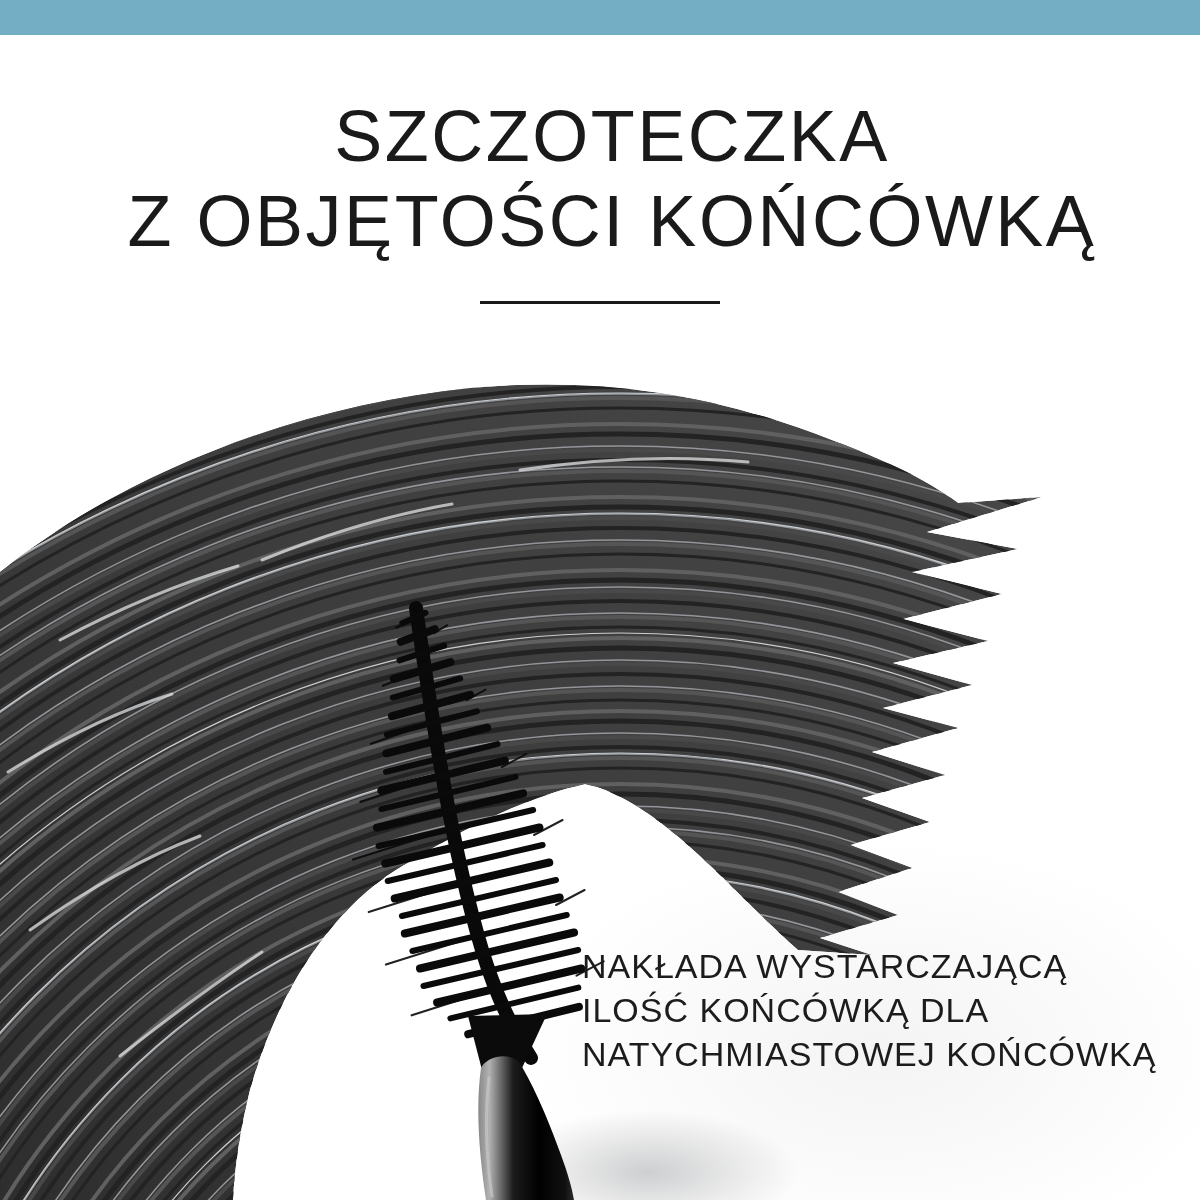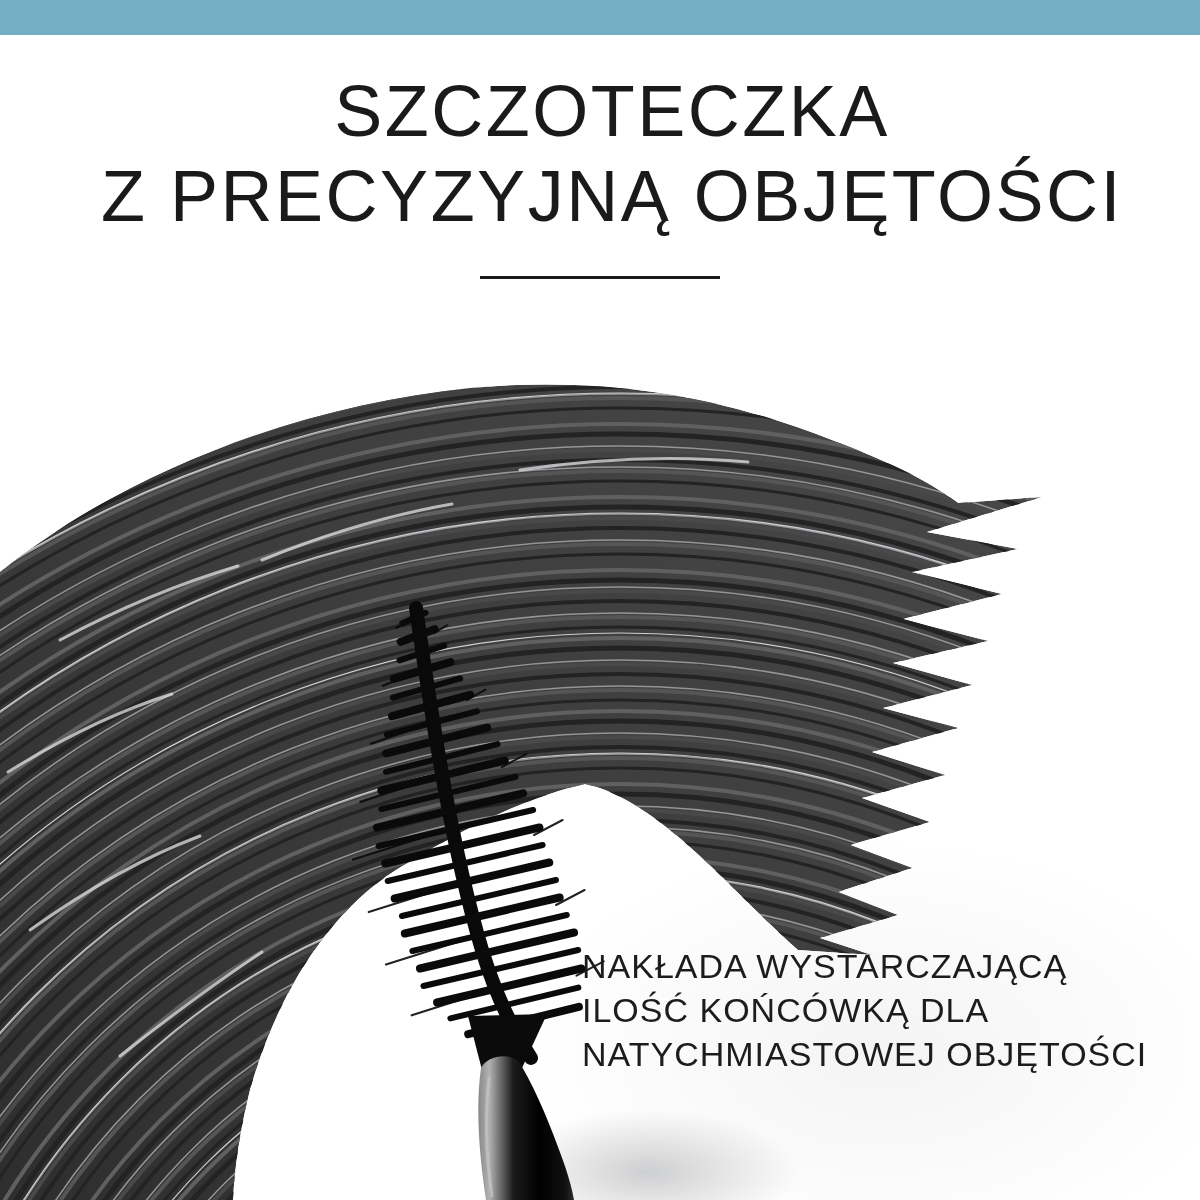--- a/index.html
+++ b/index.html
@@ -1,39 +1,39 @@
 <!DOCTYPE html>
 <html><head>
 <meta charset="utf-8">
 <style>
   html,body{margin:0;padding:0;background:#fff;}
   .canvas{
     position:relative;width:1200px;height:1200px;background:#ffffff;
     overflow:hidden;font-family:"Liberation Sans", sans-serif;
   }
   .accent-bar{width:100%;height:35px;background:#74AEC4;}
-  .headline{margin:34px 0 0 0;text-align:center;font-weight:400;
+  .headline{margin:59px 0 0 0;text-align:center;font-weight:400;
     font-size:72px;line-height:85px;letter-spacing:2.5px;color:#1a1a1a;padding-left:24px;}
   .headline span{display:block;}
   .divider{width:240px;height:3px;background:#1a1a1a;margin:37px auto 0 auto;}
   .photo-svg{position:absolute;left:0;top:0;width:1200px;height:1200px;pointer-events:none;}
   .caption{position:absolute;left:582px;top:944px;width:540px;
     font-size:34px;line-height:44px;letter-spacing:1px;color:#1c1c1c;}
   .caption span{display:block;white-space:nowrap;}
 </style>
 </head>
 <body>
 
 <div class="canvas">
 
   <div class="accent-bar" style="background-color: rgb(116, 174, 196);"></div>
 
   <h1 class="headline" style="color: rgb(26, 26, 26);">
     <span>SZCZOTECZKA</span>
-    <span>Z PRECYZYJNĄ OBJĘTOŚCI</span>
+    <span>Z OBJĘTOŚCI KOŃCÓWKĄ</span>
   </h1>
 
   <div class="divider" style="background-color: rgb(26, 26, 26);"></div>
 
   <svg class="photo-svg" viewBox="0 0 1200 1200" xmlns="http://www.w3.org/2000/svg" aria-hidden="true">
     <defs>
       <clipPath id="smearClip">
         <path d="M 0 1200 L 0 572
                  C 130 468 305 405 470 388
                  C 600 376 715 394 832 440
@@ -233,16 +233,16 @@
                C 568 1174 572 1188 574 1200
                L 486 1200
                C 480 1160 475 1110 481 1068 Z" fill="url(#wandGrad)"></path>
       <path d="M 489 1078 C 485 1112 486 1156 492 1196" fill="none" stroke="#c6c6c6" stroke-width="3" stroke-linecap="round" opacity="0.7"></path>
     </g>
   </svg>
 
   <div class="caption" style="color: rgb(28, 28, 28);">
     <span>NAKŁADA WYSTARCZAJĄCĄ</span>
     <span>ILOŚĆ KOŃCÓWKĄ DLA</span>
-    <span>NATYCHMIASTOWEJ OBJĘTOŚCI</span>
+    <span>NATYCHMIASTOWEJ KOŃCÓWKĄ</span>
   </div>
 
 </div>
 
 </body></html>

